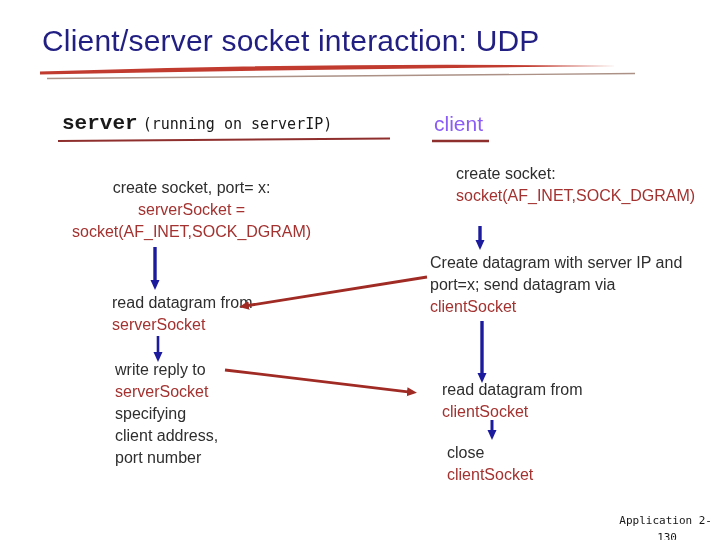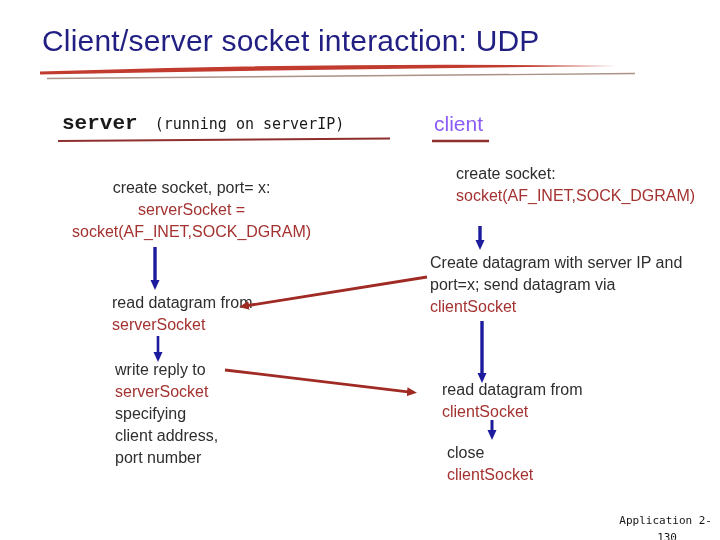--- a/index.html
+++ b/index.html
@@ -9,21 +9,21 @@
     font-family:"Liberation Sans", sans-serif;
   }
   .abs { position:absolute; }
   .line { font-size:16px; line-height:22px; white-space:nowrap; }
   .t-dark { color:#2e2e2e; }
   .t-red  { color:#a33230; }
   .slide-title {
     left:42px; top:24px; font-size:30px; line-height:34px;
     letter-spacing:0.2px; color:#221f83; white-space:nowrap;
   }
-  .col-heading { display:flex; align-items:baseline;gap:12px; }
+  .col-heading { display:flex; align-items:baseline; }
   .server-heading-main {
     font-family:"Liberation Mono", monospace; font-weight:700;
     font-size:21px; color:#1a1a1a; white-space:nowrap;
   }
   .server-heading-note {
     font-family:"DejaVu Sans Mono", monospace;
     font-size:15px; color:#1a1a1a; margin-left:5px; white-space:nowrap;text-align:center;
   }
   .client-heading {
     font-size:21px; color:#8b5cf6; white-space:nowrap;

